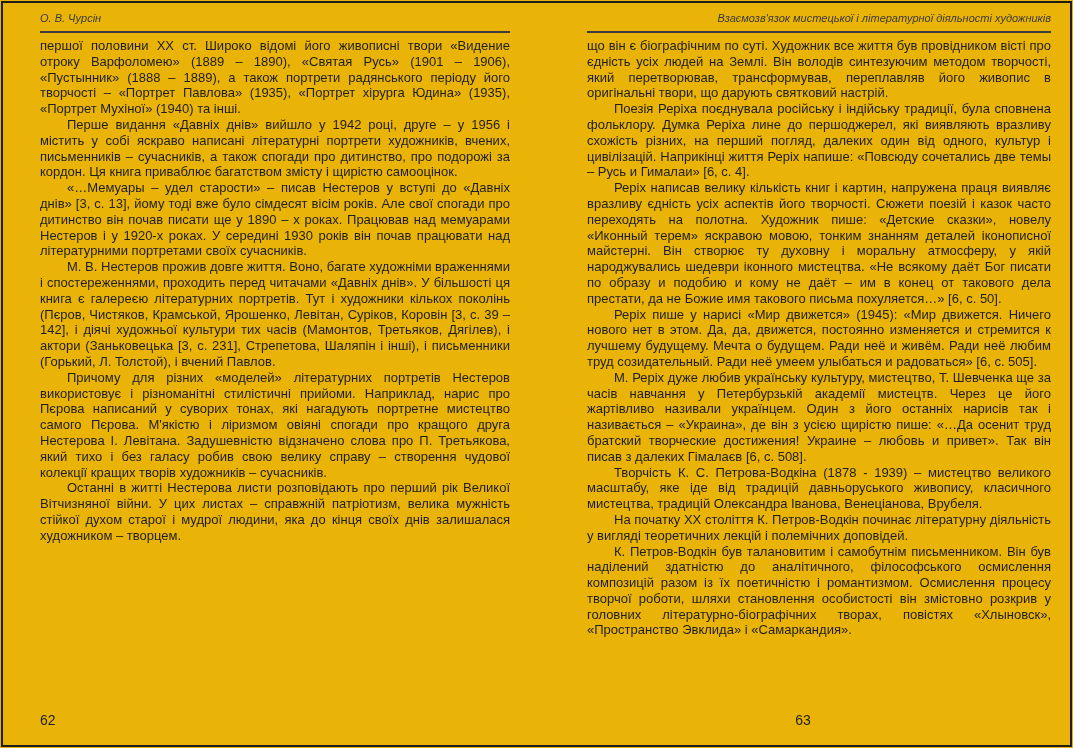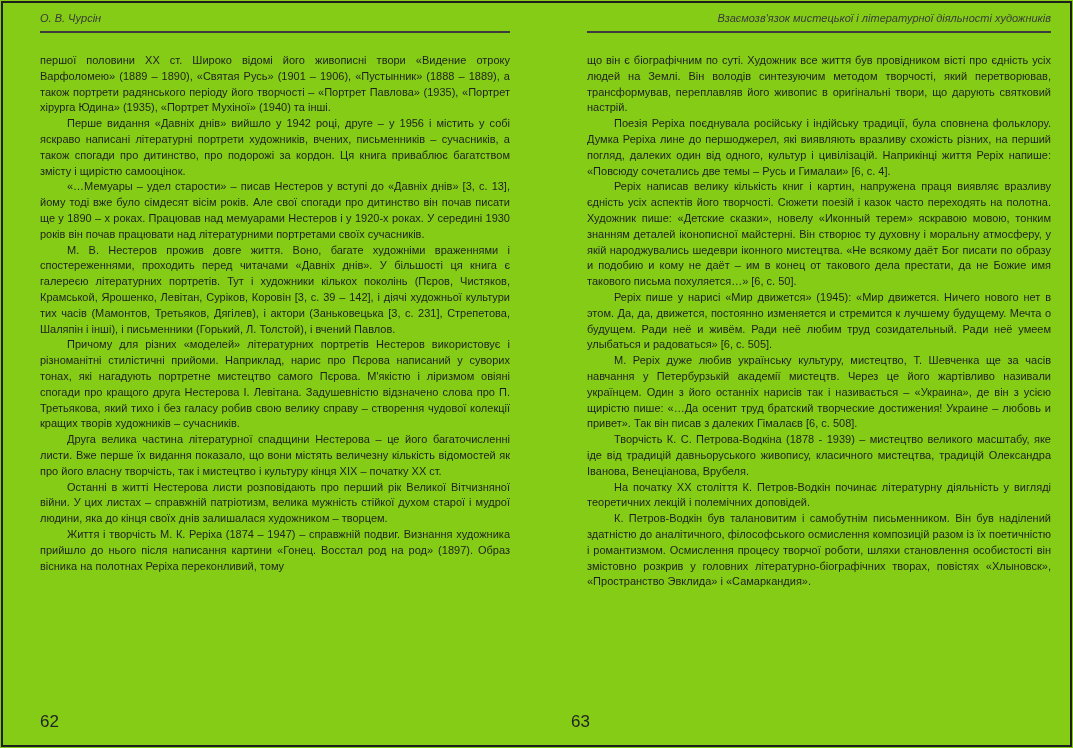--- a/index.html
+++ b/index.html
@@ -8,21 +8,21 @@
     width: 1073px;
     height: 748px;
     background: #ffffff;
     font-family: "Liberation Sans", sans-serif;
     overflow: hidden;
   }
   .sheet {
     position: relative;
     width: 1073px;
     height: 748px;
-    background: #84cc16;
+    background: #eab308;
   }
   .frame {
     position: absolute;
     left: 1px; top: 1px; right: 1px; bottom: 1px;
     border: 2px solid #1e1e1e;
     pointer-events: none;
   }
   .col {
     position: absolute;
     top: 10px;
@@ -36,61 +36,59 @@
     color: #3a3a3a;
     white-space: nowrap;
   }
   .col-right .running-head { text-align: right; }
   .rule {
     margin-top: 5px;
     border-bottom: 2px solid #3d3d3d;
     height: 0;
   }
   .body {
-    margin-top: 20px;
-    font-size: 11px;
+    margin-top: 5px;
+    font-size: 13px;
     line-height: 15.8px;
     color: #1f1f1f;
     text-align: justify;
   }
   .body p {
     margin: 0;
     padding: 0;
     text-indent: 27px;
   }
   .body p.cont { text-indent: 0; }
   .pagenum {
     position: absolute;
     top: 712px;
-    font-size: 17px;
+    font-size: 14px;
     color: #242424;
   }
   .pagenum-left  { left: 40px; }
-  .pagenum-right { left: 571px; width: 464px; text-align: left; }
+  .pagenum-right { left: 571px; width: 464px; text-align: center; }
 </style>
 </head>
 <body>
 
 <div class="sheet">
   <div class="frame"></div>
 
   <section class="col col-left">
     <header>
       <div class="running-head">О. В. Чурсін</div>
       <div class="rule"></div>
     </header>
     <div class="body">
       <p class="cont">першої половини ХХ ст. Широко відомі його живописні твори «Видение отроку Варфоломею» (1889 – 1890), «Святая Русь» (1901 – 1906), «Пустынник» (1888 – 1889), а також портрети радянського періоду його творчості – «Портрет Павлова» (1935), «Портрет хірурга Юдина» (1935), «Портрет Мухіної» (1940) та інші.</p>
       <p>Перше видання «Давніх днів» вийшло у 1942 році, друге – у 1956 і містить у собі яскраво написані літературні портрети художників, вчених, письменників – сучасників, а також спогади про дитинство, про подорожі за кордон. Ця книга приваблює багатством змісту і щирістю самооцінок.</p>
       <p>«…Мемуары – удел старости» – писав Нестеров у вступі до «Давніх днів» [3, с. 13], йому тоді вже було сімдесят вісім років. Але свої спогади про дитинство він почав писати ще у 1890 – х роках. Працював над мемуарами Нестеров і у 1920-х роках. У середині 1930 років він почав працювати над літературними портретами своїх сучасників.</p>
       <p>М. В. Нестеров прожив довге життя. Воно, багате художніми враженнями і спостереженнями, проходить перед читачами «Давніх днів». У більшості ця книга є галереєю літературних портретів. Тут і художники кількох поколінь (Пєров, Чистяков, Крамськой, Ярошенко, Левітан, Суріков, Коровін [3, с. 39 – 142], і діячі художньої культури тих часів (Мамонтов, Третьяков, Дягілев), і актори (Заньковецька [3, с. 231], Стрепетова, Шаляпін і інші), і письменники (Горький, Л. Толстой), і вчений Павлов.</p>
       <p>Причому для різних «моделей» літературних портретів Нестеров використовує і різноманітні стилістичні прийоми. Наприклад, нарис про Пєрова написаний у суворих тонах, які нагадують портретне мистецтво самого Пєрова. М'якістю і ліризмом овіяні спогади про кращого друга Нестерова І. Левітана. Задушевністю відзначено слова про П. Третьякова, який тихо і без галасу робив свою велику справу – створення чудової колекції кращих творів художників – сучасників.</p>
-      <p>Друга велика частина літературної спадщини Нестерова – це його багаточисленні листи. Вже перше їх видання показало, що вони містять величезну кількість відомостей як про його власну творчість, так і мистецтво і культуру кінця ХІХ – початку ХХ ст.</p>
       <p>Останні в житті Нестерова листи розповідають про перший рік Великої Вітчизняної війни. У цих листах – справжній патріотизм, велика мужність стійкої духом старої і мудрої людини, яка до кінця своїх днів залишалася художником – творцем.</p>
-      <p>Життя і творчість М. К. Реріха (1874 – 1947) – справжній подвиг. Визнання художника прийшло до нього після написання картини «Гонец. Восстал род на род» (1897). Образ вісника на полотнах Реріха переконливий, тому</p>
     </div>
   </section>
 
   <section class="col col-right">
     <header>
       <div class="running-head">Взаємозв'язок мистецької і літературної діяльності художників</div>
       <div class="rule"></div>
     </header>
     <div class="body">
       <p class="cont">що він є біографічним по суті. Художник все життя був провідником вісті про єдність усіх людей на Землі. Він володів синтезуючим методом творчості, який перетворював, трансформував, переплавляв його живопис в оригінальні твори, що дарують святковий настрій.</p>

